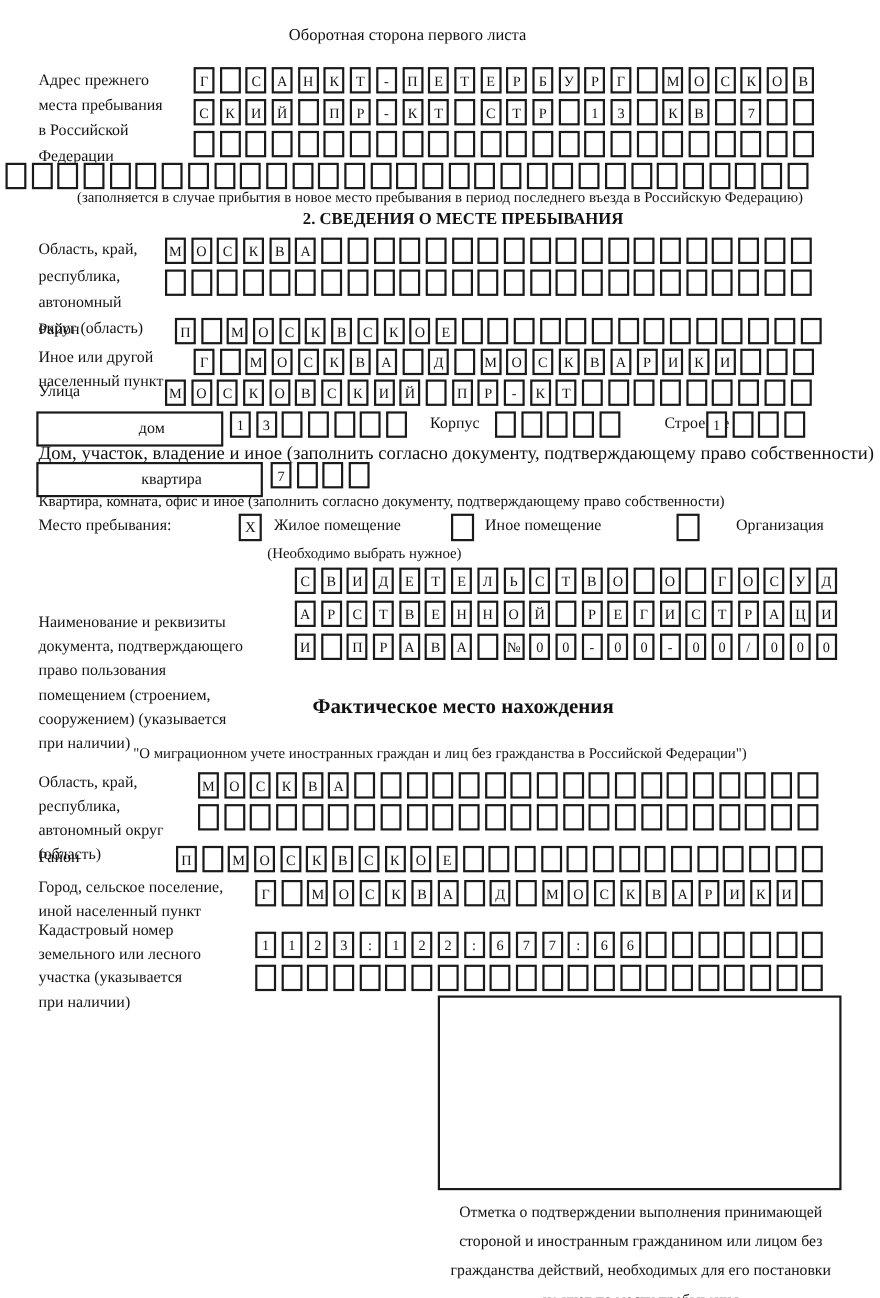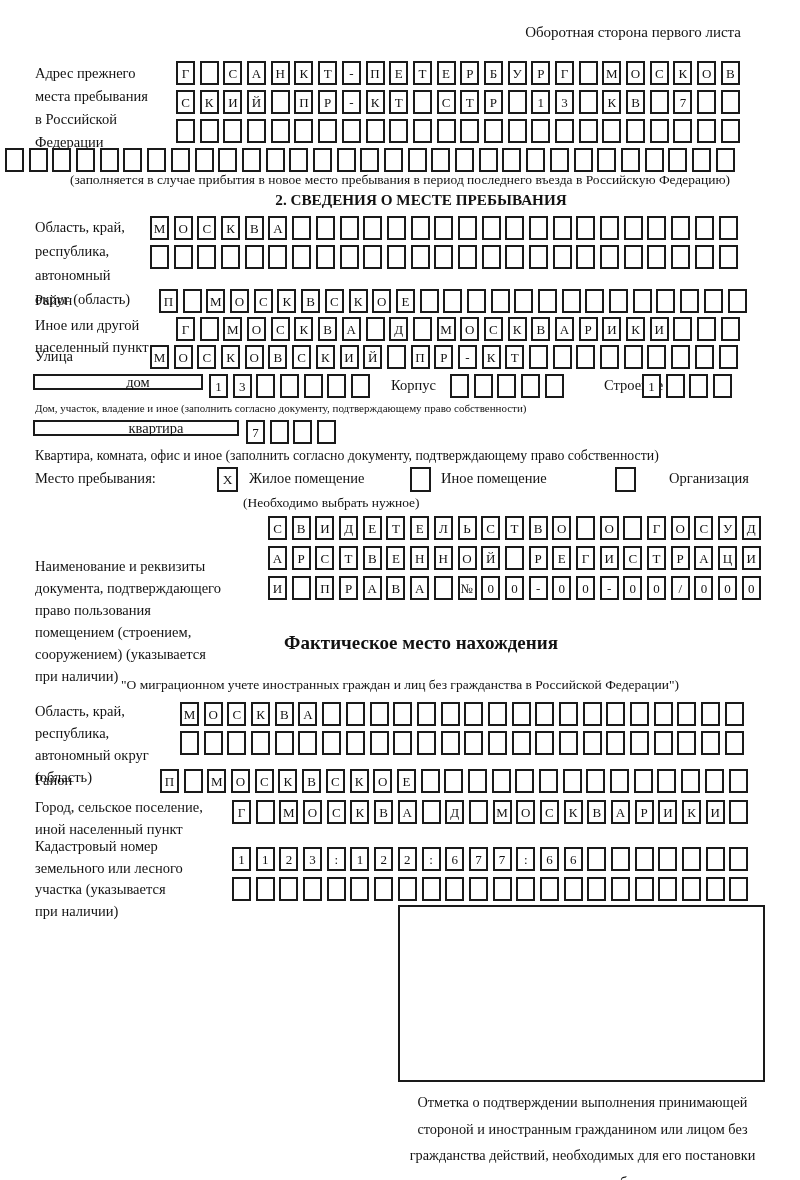--- a/index.html
+++ b/index.html
@@ -1,25 +1,25 @@
 <!DOCTYPE html>
 <html><head>
 <meta charset="utf-8">
 <style>
   html,body{margin:0;padding:0;background:#fff;}
   .page{position:relative;width:800px;height:1180px;background:#ffffff;
         font-family:"Liberation Serif",serif;color:#121212;overflow:hidden;}
   .abs{position:absolute;}
   .lbl{font-size:14.5px;}
-  .sidenote{left:0;top:24px;width:741px;text-align:right;font-size:15px;}
+  .sidenote{left:0;top:24px;width:741px;text-align:center;font-size:15px;}
   .cellrow{position:absolute;display:flex;gap:4.7px;}
   .cell{flex:none;width:15px;height:20px;border:2px solid #1a1a1a;background:#fff;
         display:flex;align-items:center;justify-content:center;
         font-size:13px;line-height:1;}
-  .bigbox{position:absolute;height:16px;box-sizing:border-box;border:2px solid #1a1a1a;
+  .bigbox{position:absolute;height:32px;box-sizing:border-box;border:2px solid #1a1a1a;
           display:flex;align-items:center;justify-content:center;font-size:14.5px;padding-left:40px;}
   .checkbox{position:absolute;width:17px;height:21px;border:2px solid #1a1a1a;
             display:flex;align-items:center;justify-content:center;font-size:13.5px;}
   .center{left:0;width:800px;text-align:center;}
   .bold{font-weight:bold;margin-left:21px;}
   .small{font-size:13.5px;}
   .stampbox{position:absolute;left:398px;top:905px;width:367px;height:177px;
             box-sizing:border-box;border:2px solid #1a1a1a;background:#fff;}
   .caption{left:390px;top:1089px;width:385px;text-align:center;
            font-size:14.3px;line-height:26.5px;}
@@ -320,21 +320,21 @@
       <span class="cell"></span>
       <span class="cell"></span>
     </div>
   <div class="abs lbl" style="left:604px;top:377px;">Строение</div>
   <div class="cellrow" style="left:642px;top:374px;">
       <span class="cell">1</span>
       <span class="cell"></span>
       <span class="cell"></span>
       <span class="cell"></span>
     </div>
-  <div class="abs" style="left:35px;top:402px;font-size:11px;">Дом, участок, владение и иное (заполнить согласно документу, подтверждающему право собственности)</div>
+  <div class="abs" style="left:35px;top:402px;font-size:17px;">Дом, участок, владение и иное (заполнить согласно документу, подтверждающему право собственности)</div>
 
   <div class="bigbox" style="left:33px;top:420px;width:206px;">квартира</div>
   <div class="cellrow" style="left:246px;top:420px;">
       <span class="cell">7</span>
       <span class="cell"></span>
       <span class="cell"></span>
       <span class="cell"></span>
     </div>
   <div class="abs" style="left:35px;top:448px;font-size:13.8px;">Квартира, комната, офис и иное (заполнить согласно документу, подтверждающему право собственности)</div>
 

